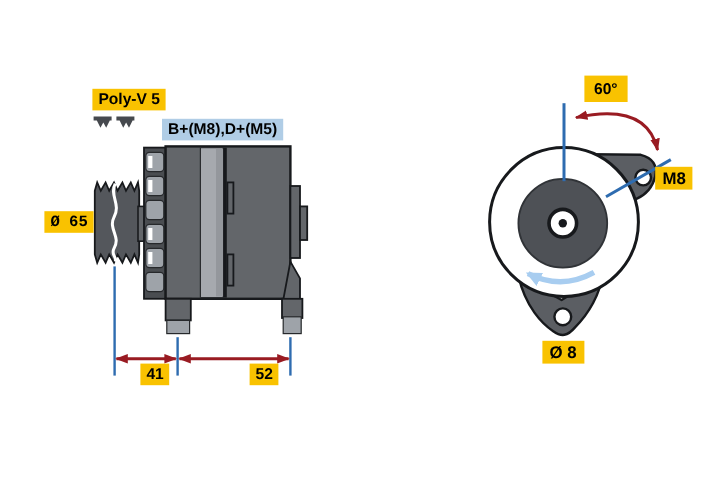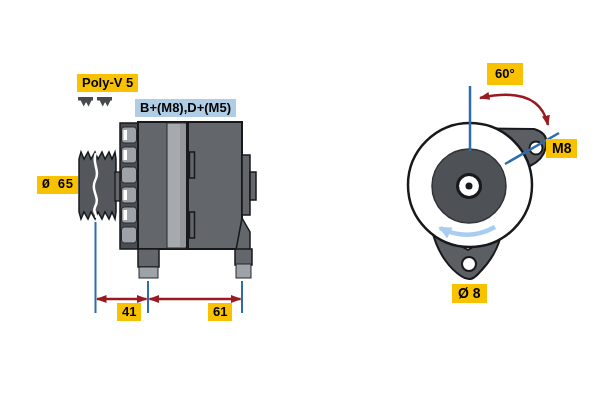--- a/index.html
+++ b/index.html
@@ -114,20 +114,20 @@
   </svg>
 
   <div class="tag" style="left:77px;top:74px;">Poly-V 5</div>
 
   <div class="tag blue" style="left:135px;top:99px;">B+(M8),D+(M5)</div>
 
   <div class="tag" style="left:37px;top:176px;font-family:Liberation Mono, monospace;">Ø 65</div>
 
   <div class="tag" style="left:102px;top:303px;margin-left:15px;">41</div>
 
-  <div class="tag" style="left:208px;top:303px;">61</div>
+  <div class="tag" style="left:208px;top:303px;">52</div>
 
   <div class="tag big" style="left:487px;top:63px;">60°</div>
 
   <div class="tag mid" style="left:546px;top:139px;">M8</div>
 
   <div class="tag mid" style="left:452px;top:284px;">Ø 8</div>
 </div>
 
 </body></html>

